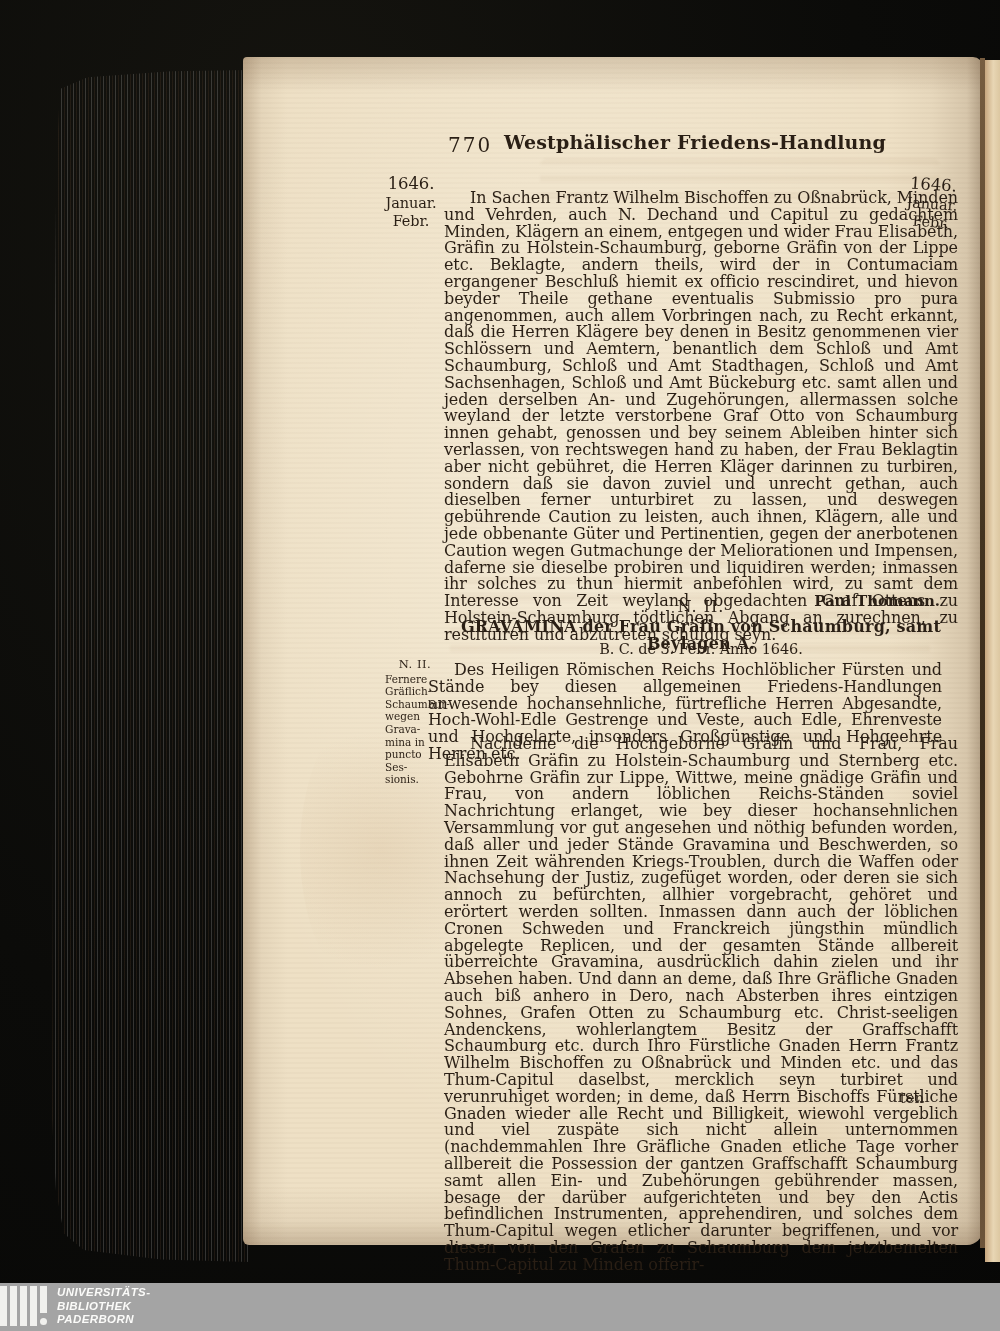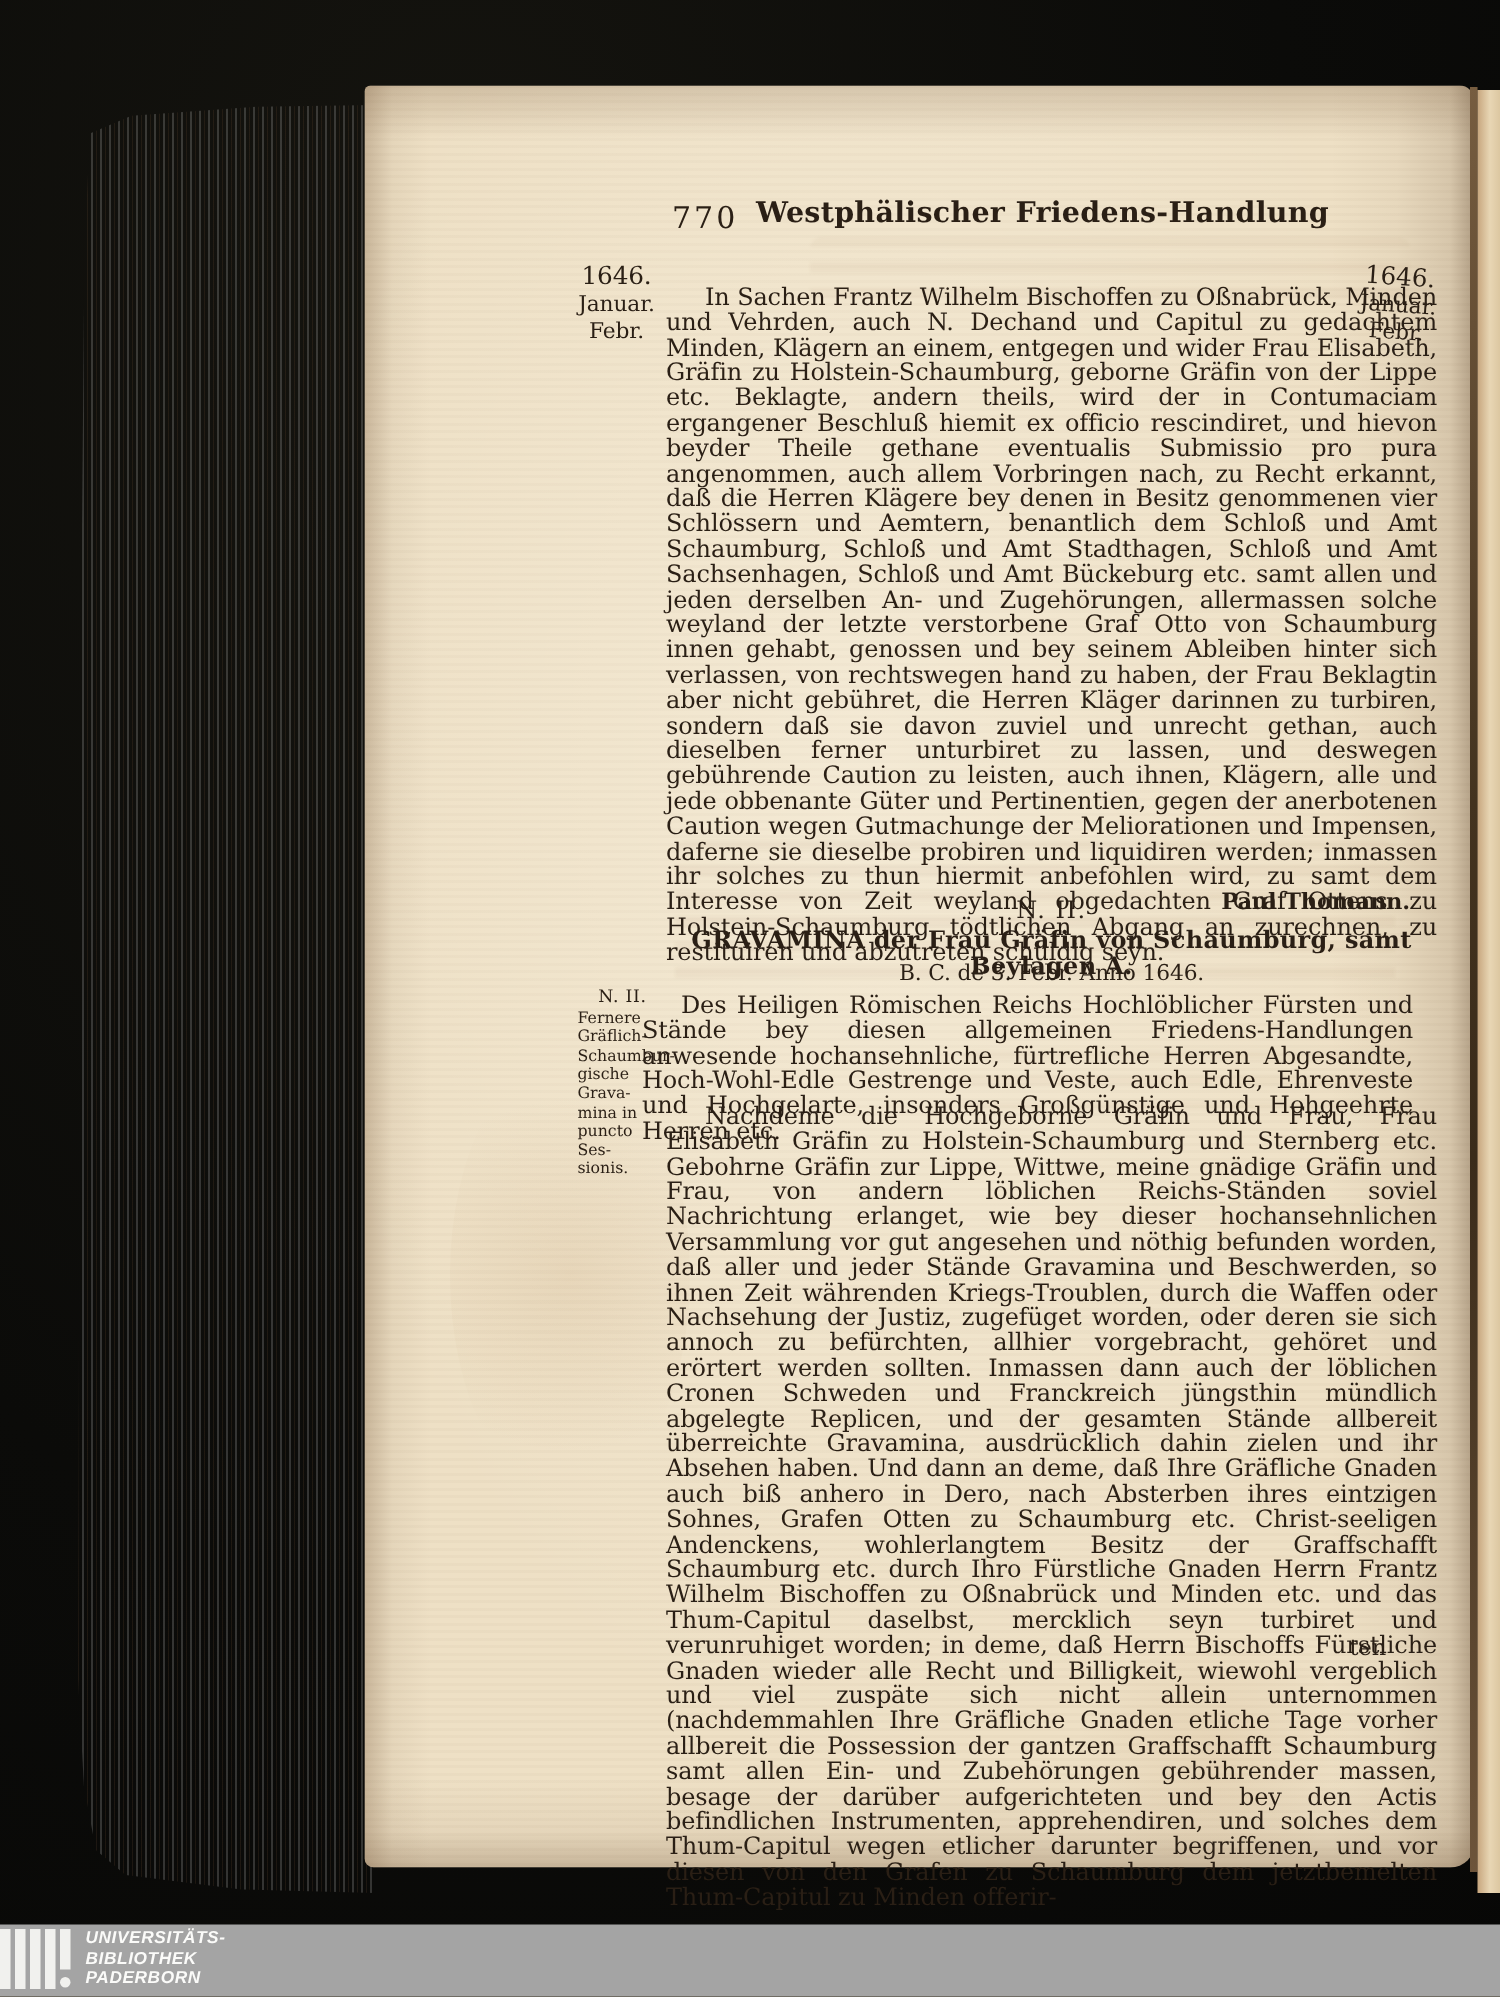--- a/index.html
+++ b/index.html
@@ -115,21 +115,21 @@
 
   <div class="txt n2">N. II.</div>
   <div class="txt t1">GRAVAMINA der Frau Gräfin von Schaumburg, samt Beylagen A.</div>
   <div class="txt t2">B. C. de 3. Febr. Anno 1646.</div>
 
   <div class="txt side-note">
     <span class="ref">N. II.</span>
     <span>Fernere</span>
     <span>Gräflich-</span>
     <span>Schaumbur-</span>
-    <span>gische Grava-</span>
+    <span>wegen Grava-</span>
     <span>mina in</span>
     <span>puncto Ses-</span>
     <span>sionis.</span>
   </div>
 
   <div class="txt para salutation">Des Heiligen Römischen Reichs Hochlöblicher Fürsten und Stände bey diesen allgemeinen Friedens-Handlungen anwesende hochansehnliche, fürtrefliche Herren Abgesandte, Hoch-Wohl-Edle Gestrenge und Veste, auch Edle, Ehrenveste und Hochgelarte, insonders Großgünstige und Hohgeehrte Herren etc.</div>
   <div class="txt para body2">Nachdeme die Hochgeborne Gräfin und Frau, Frau Elisabeth Gräfin zu Holstein-Schaumburg und Sternberg etc. Gebohrne Gräfin zur Lippe, Wittwe, meine gnädige Gräfin und Frau, von andern löblichen Reichs-Ständen soviel Nachrichtung erlanget, wie bey dieser hochansehnlichen Versammlung vor gut angesehen und nöthig befunden worden, daß aller und jeder Stände Gravamina und Beschwerden, so ihnen Zeit währenden Kriegs-Troublen, durch die Waffen oder Nachsehung der Justiz, zugefüget worden, oder deren sie sich annoch zu befürchten, allhier vorgebracht, gehöret und erörtert werden sollten. Inmassen dann auch der löblichen Cronen Schweden und Franckreich jüngsthin mündlich abgelegte Replicen, und der gesamten Stände allbereit überreichte Gravamina, ausdrücklich dahin zielen und ihr Absehen haben. Und dann an deme, daß Ihre Gräfliche Gnaden auch biß anhero in Dero, nach Absterben ihres eintzigen Sohnes, Grafen Otten zu Schaumburg etc. Christ-seeligen Andenckens, wohlerlangtem Besitz der Graffschafft Schaumburg etc. durch Ihro Fürstliche Gnaden Herrn Frantz Wilhelm Bischoffen zu Oßnabrück und Minden etc. und das Thum-Capitul daselbst, mercklich seyn turbiret und verunruhiget worden; in deme, daß Herrn Bischoffs Fürstliche Gnaden wieder alle Recht und Billigkeit, wiewohl vergeblich und viel zuspäte sich nicht allein unternommen (nachdemmahlen Ihre Gräfliche Gnaden etliche Tage vorher allbereit die Possession der gantzen Graffschafft Schaumburg samt allen Ein- und Zubehörungen gebührender massen, besage der darüber aufgerichteten und bey den Actis befindlichen Instrumenten, apprehendiren, und solches dem Thum-Capitul wegen etlicher darunter begriffenen, und vor diesen von den Grafen zu Schaumburg dem jetztbemelten Thum-Capitul zu Minden offerir-</div>
   <div class="txt catchword">ten</div>
 
   <div class="band">

